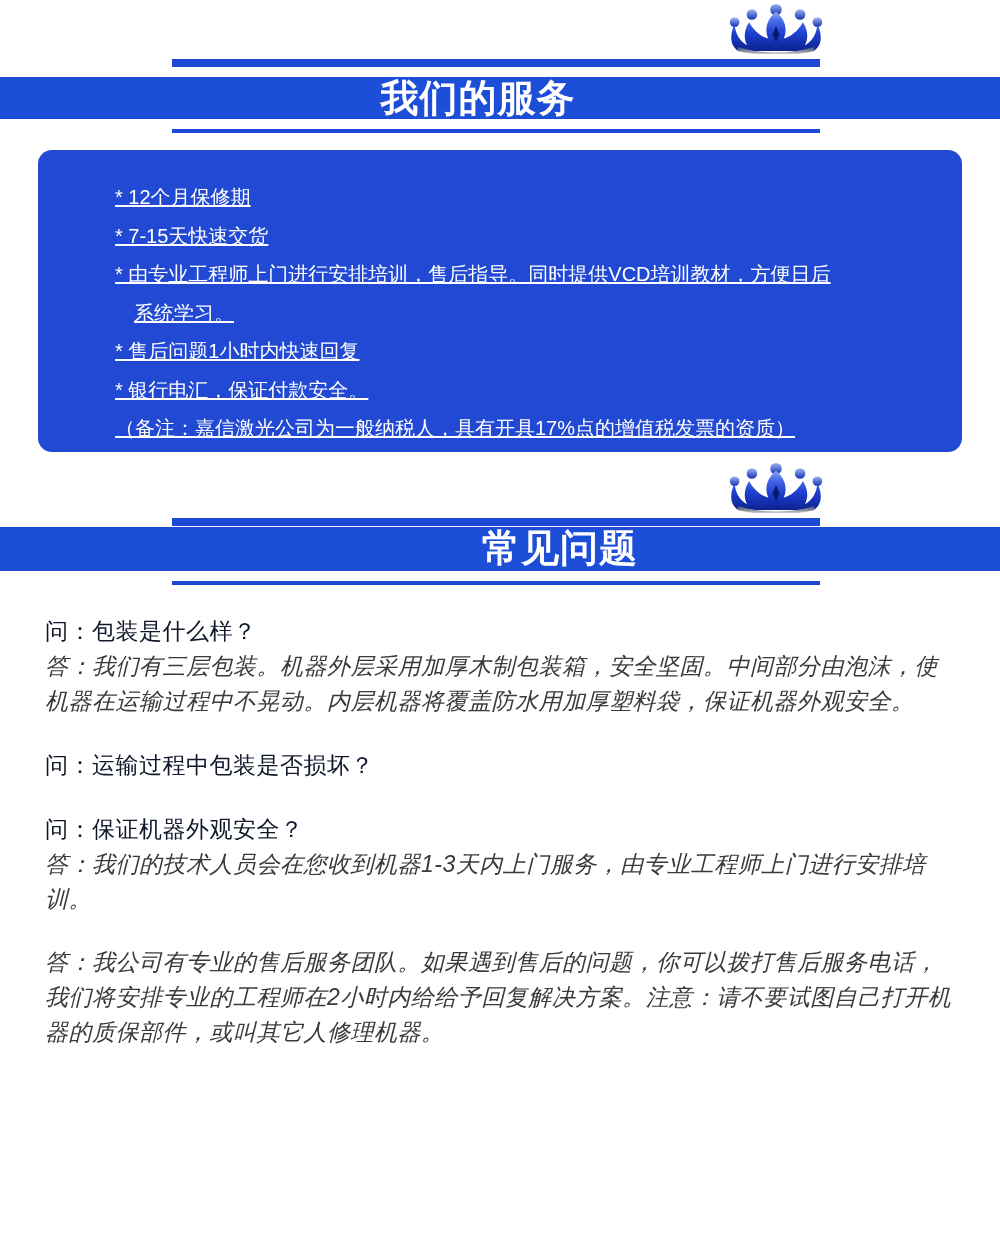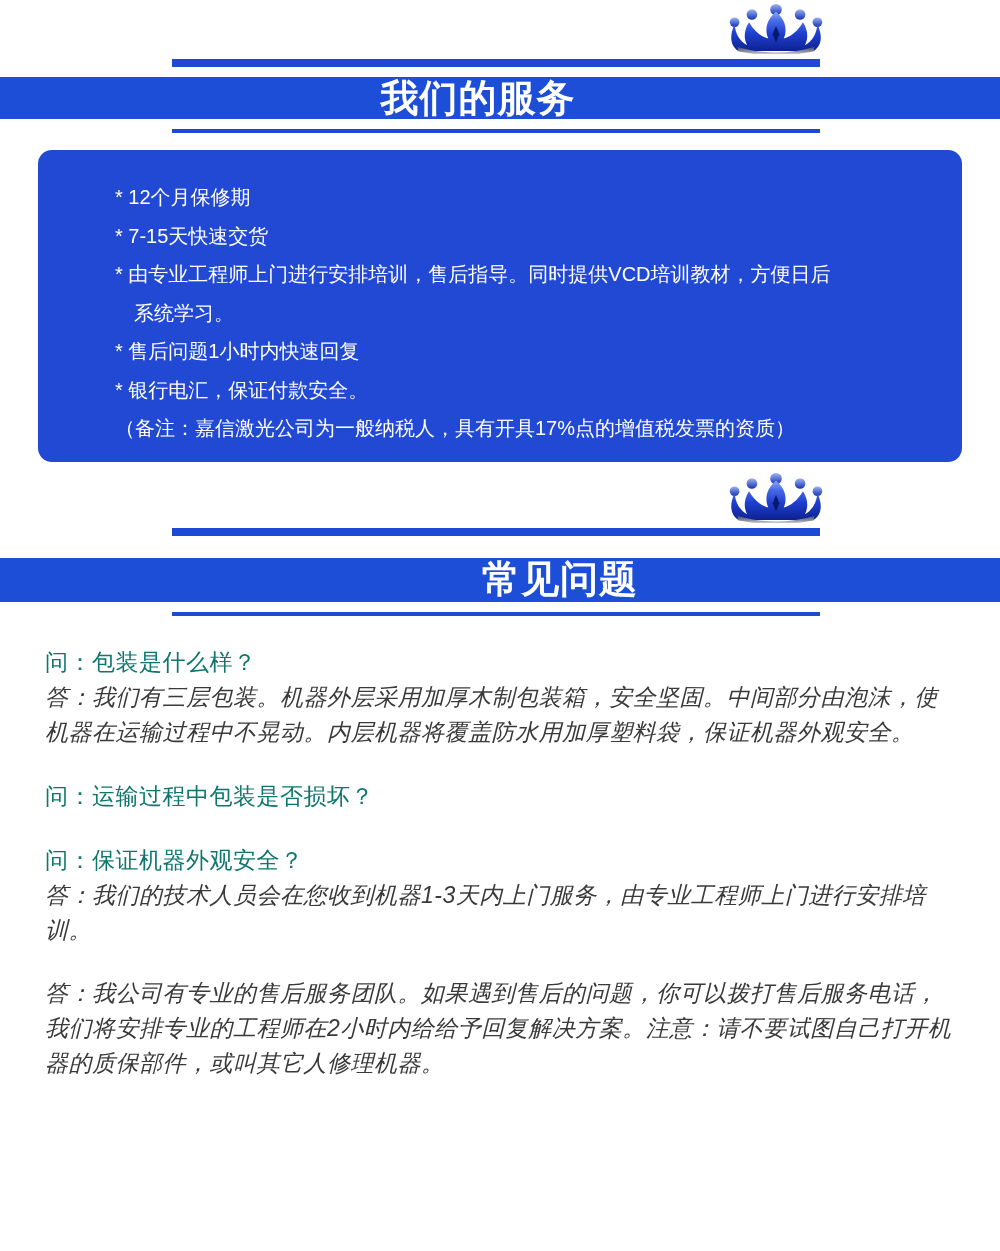--- a/index.html
+++ b/index.html
@@ -9,39 +9,39 @@
   }
   .crown-row{height:52px;position:relative;}
   .crown-row svg{position:absolute;left:722px;top:0;width:108px;height:52px;}
   .sec1 .crown-row{margin-top:2px;}
   .sec2 .crown-row{margin-top:9px;}
   .thin-bar{width:648px;height:8px;background:#1c49d6;margin:5px 0 0 172px;}
   .header-bar{
     margin-top:10px;height:42px;background:#1d4ed8;
     display:flex;align-items:center;justify-content:center;
   }
-  .sec2 .header-bar{height:44px;margin-top:22px;}
+  .sec2 .header-bar{height:44px;margin-top:1px;}
   .header-title{
     color:#ffffff;font-size:38px;font-weight:bold;letter-spacing:1px;
     position:relative;white-space:nowrap;
   }
   .sec1 .header-title{left:-22px;}
   .sec2 .header-title{left:60px;}
   .underline{width:648px;height:4px;background:#1c49d6;margin:10px 0 0 172px;}
 
   .service-box{
     margin:17px 38px 0 38px;background:#2149d3;border-radius:14px;
-    padding:28px 130px 14px 77px;color:#ffffff;
-    font-size:20px;line-height:38.5px;
+    padding:28px 130px 4px 77px;color:#ffffff;
+    font-size:20px;line-height:38.5px;text-decoration:underline;
   }
   .service-item{padding-left:19px;text-indent:-19px;}
 
   .faq{margin:28px 45px 0 45px;font-size:23px;letter-spacing:0.5px;}
   .faq-group{margin-bottom:28px;}
-  .faq-q{color:#0f766e;line-height:36px;margin-top:20px;}
+  .faq-q{color:#0f172a;line-height:36px;margin-top:20px;}
   .faq-a{color:#3a3a3a;line-height:35px;font-style:italic;}
 </style>
 </head>
 <body>
 
 <svg width="0" height="0" style="position:absolute" aria-hidden="true">
   <defs>
     <linearGradient id="crownG" x1="0" y1="0" x2="0" y2="1">
       <stop offset="0" stop-color="#8fa8f2"></stop>
       <stop offset="0.22" stop-color="#4a6de8"></stop>

